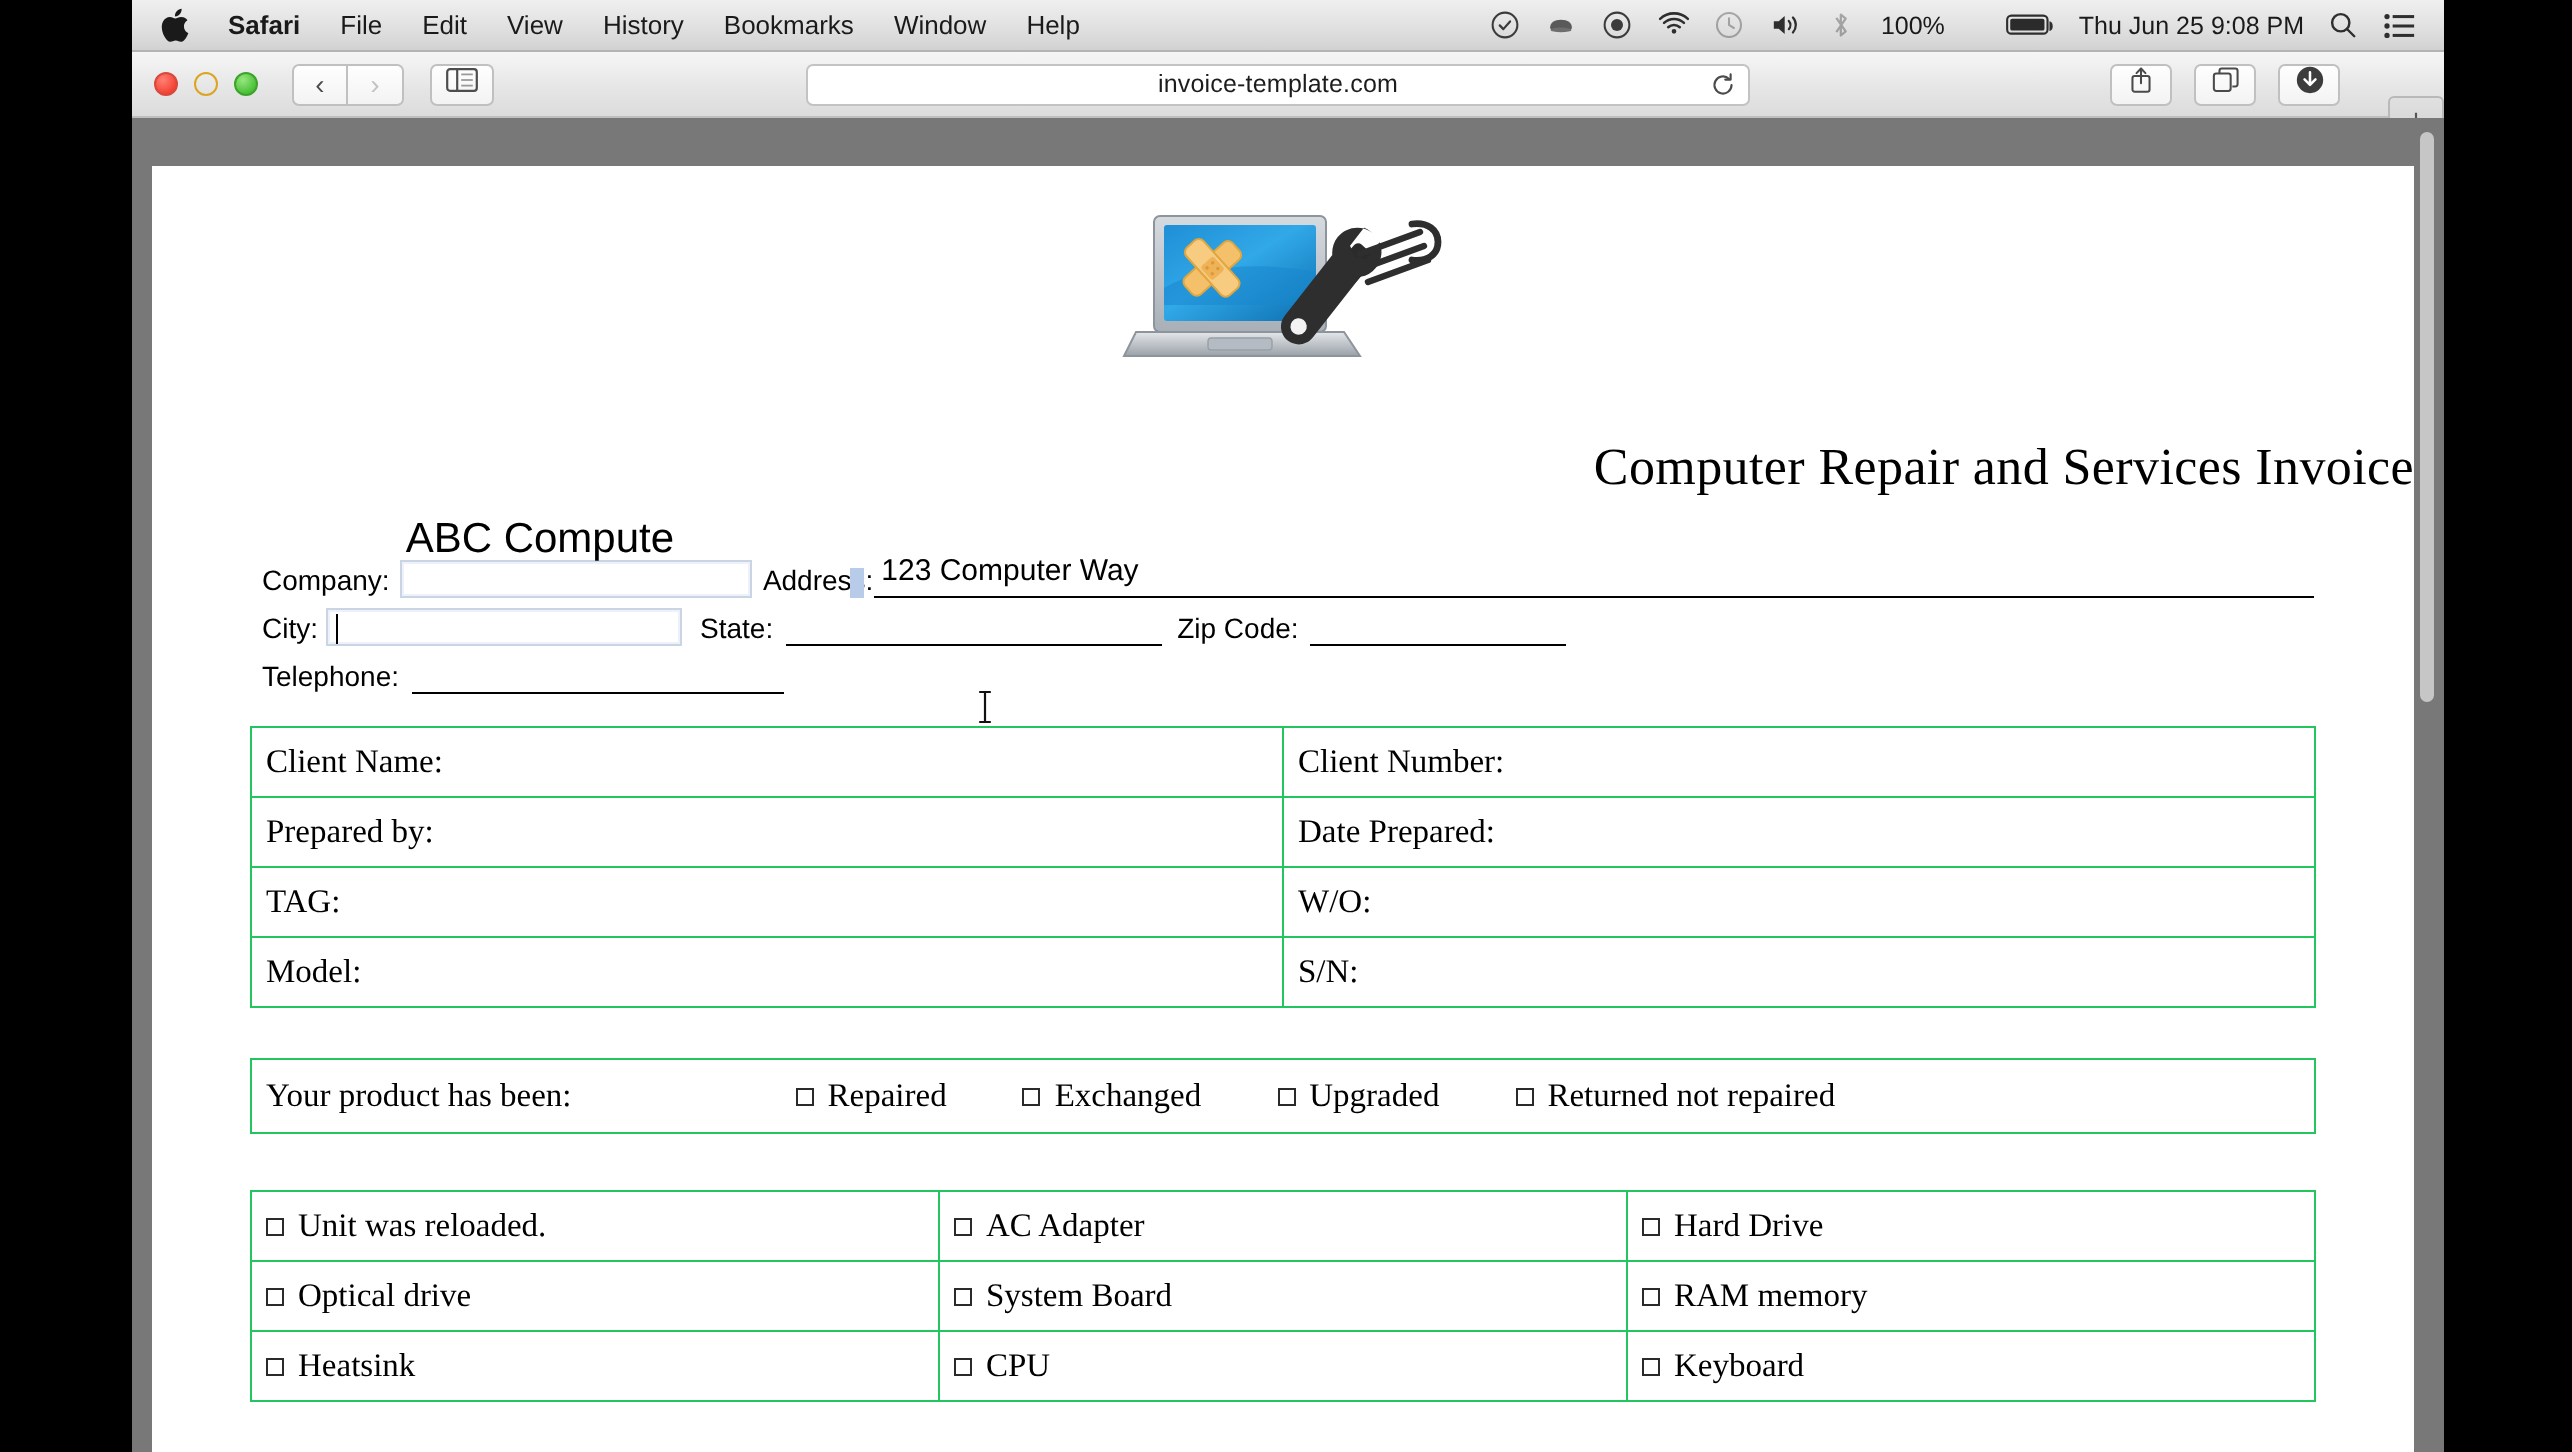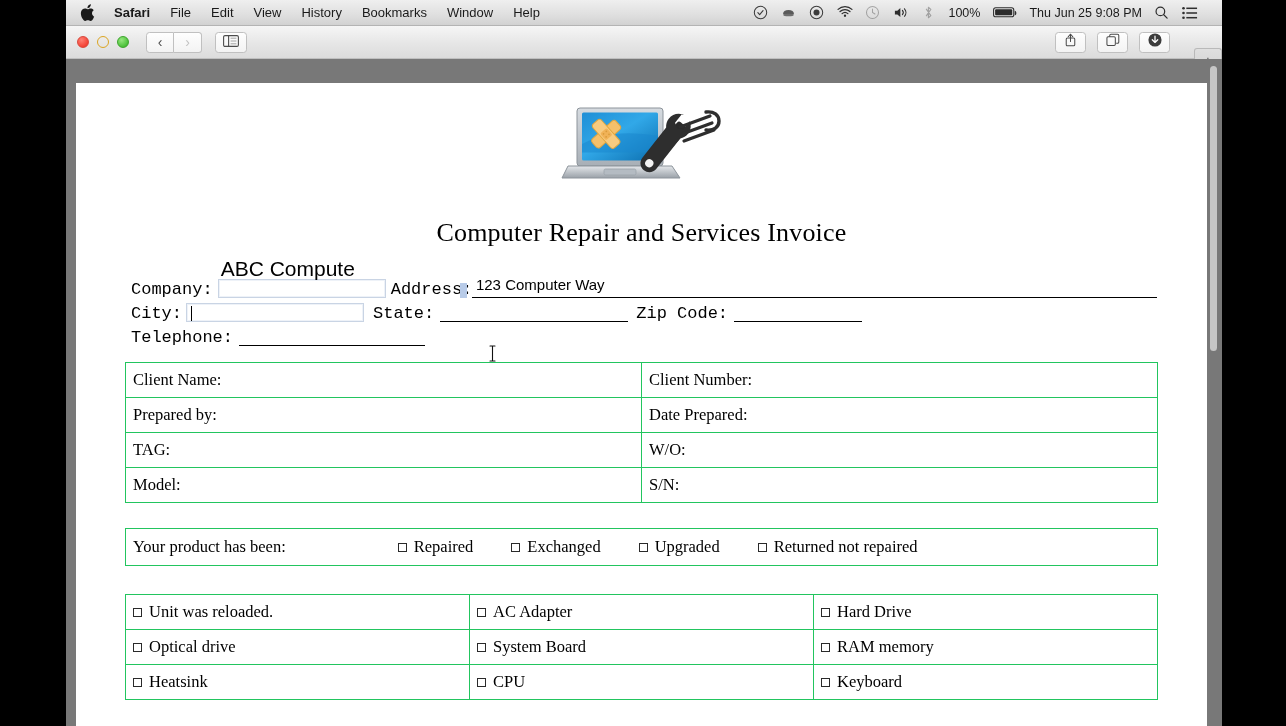--- a/index.html
+++ b/index.html
@@ -24,21 +24,21 @@
   
   #menubar {
     position: absolute;
     left: 66px; top: 0;
     width: 1156px; height: 26px;
     background: linear-gradient(#efefef, #dfdfdf 60%, #d2d2d2);
     border-bottom: 1px solid #b4b4b4;
     display: flex;
     align-items: center;
     box-sizing: border-box;
-    padding: 0 12px 0 0;
+    padding: 0 2px 0 0;
     font-size: 13px;
     color: #111;
   }
   #menu-left {
     display: flex;
     align-items: center;
     gap: 0px;
     margin-left: 10px;
   }
   .menu-item {
@@ -67,21 +67,21 @@
     color: #1a1a1a;
   }
   .status-icon {
     display: inline-flex;
     align-items: center;
     justify-content: center;
     width: 17px; height: 17px;
   }
   .status-icon.dim { opacity: 0.38; }
   .status-text { white-space: nowrap; font-size: 12.5px; }
-  .battery-pct { margin-right: 2px; }
+  .battery-pct { margin-right: 20px; }
 
   
   #window {
     position: absolute;
     left: 66px; top: 26px;
     width: 1156px; height: 700px;
     background: #fff;
     overflow: hidden;
   }
 
@@ -218,21 +218,21 @@
     padding-top: 17px;
   }
   #logo {
     display: inline-block;
     width: 164px;
     height: 96px;
     position: relative;
   }
 
   #doc-title {
-    text-align: center;
+    text-align: right;
     font-family: "Liberation Serif", serif;
     font-size: 26px;
     font-weight: normal;
     margin: 18px 0 0 0;
     letter-spacing: 0.2px;
   }
 
   
   #form-block {
     margin-top: 20px;
@@ -243,22 +243,22 @@
   }
   .form-row {
     display: flex;
     align-items: flex-end;
     white-space: nowrap;
     height: 22px;
     margin-bottom: 0px;
   }
   .form-row.r1 { height: 30px; }
   .flabel {
-    font-family: Liberation Mono, monospace;
-    font-size: 17px;
+    font-family: Liberation Sans, sans-serif;
+    font-size: 14px;
     line-height: 17px;
   }
   .focus-box {
     border: 1px solid #c9d4e4;
     background: #fff;
     box-shadow: 0 0 0 1px #eef2f8 inset;
     height: 19px;
     box-sizing: border-box;
     display: inline-block;
     position: relative;
@@ -497,20 +497,29 @@
           <svg width="16" height="12" viewBox="0 0 16 12">
             <rect x="0.6" y="0.6" width="14.8" height="10.8" rx="1.4" fill="none" stroke="#4d4d4d" stroke-width="1.1"></rect>
             <line x1="5.6" y1="0.6" x2="5.6" y2="11.4" stroke="#4d4d4d" stroke-width="1.1"></line>
             <line x1="7.6" y1="3.2" x2="13.4" y2="3.2" stroke="#9a9a9a" stroke-width="0.9"></line>
             <line x1="7.6" y1="6" x2="13.4" y2="6" stroke="#9a9a9a" stroke-width="0.9"></line>
             <line x1="7.6" y1="8.8" x2="13.4" y2="8.8" stroke="#9a9a9a" stroke-width="0.9"></line>
           </svg>
         </span>
       </span>
 
+      <div id="urlbar">
+        <span id="url-text" title="Search or enter website name">invoice-template.com</span>
+        <span id="reload-btn">
+          <svg width="13" height="13" viewBox="0 0 14 14">
+            <path d="M11.6 7a4.6 4.6 0 11-1.45-3.35" fill="none" stroke="#4a4a4a" stroke-width="1.15" stroke-linecap="round"></path>
+            <path d="M11.1 1.2v2.9H8.2" fill="none" stroke="#4a4a4a" stroke-width="1.15" stroke-linecap="round" stroke-linejoin="round"></path>
+          </svg>
+        </span>
+      </div>
 
       <div class="tb-right">
         <span class="tb-btn">
           <span>
             <svg width="13" height="14" viewBox="0 0 14 15">
               <rect x="2.4" y="5.4" width="9.2" height="8.4" rx="1.2" fill="none" stroke="#4a4a4a" stroke-width="1.1"></rect>
               <line x1="7" y1="1.4" x2="7" y2="9.2" stroke="#4a4a4a" stroke-width="1.1" stroke-linecap="round"></line>
               <path d="M4.6 3.8L7 1.3l2.4 2.5" fill="none" stroke="#4a4a4a" stroke-width="1.1" stroke-linecap="round" stroke-linejoin="round"></path>
             </svg>
           </span>

